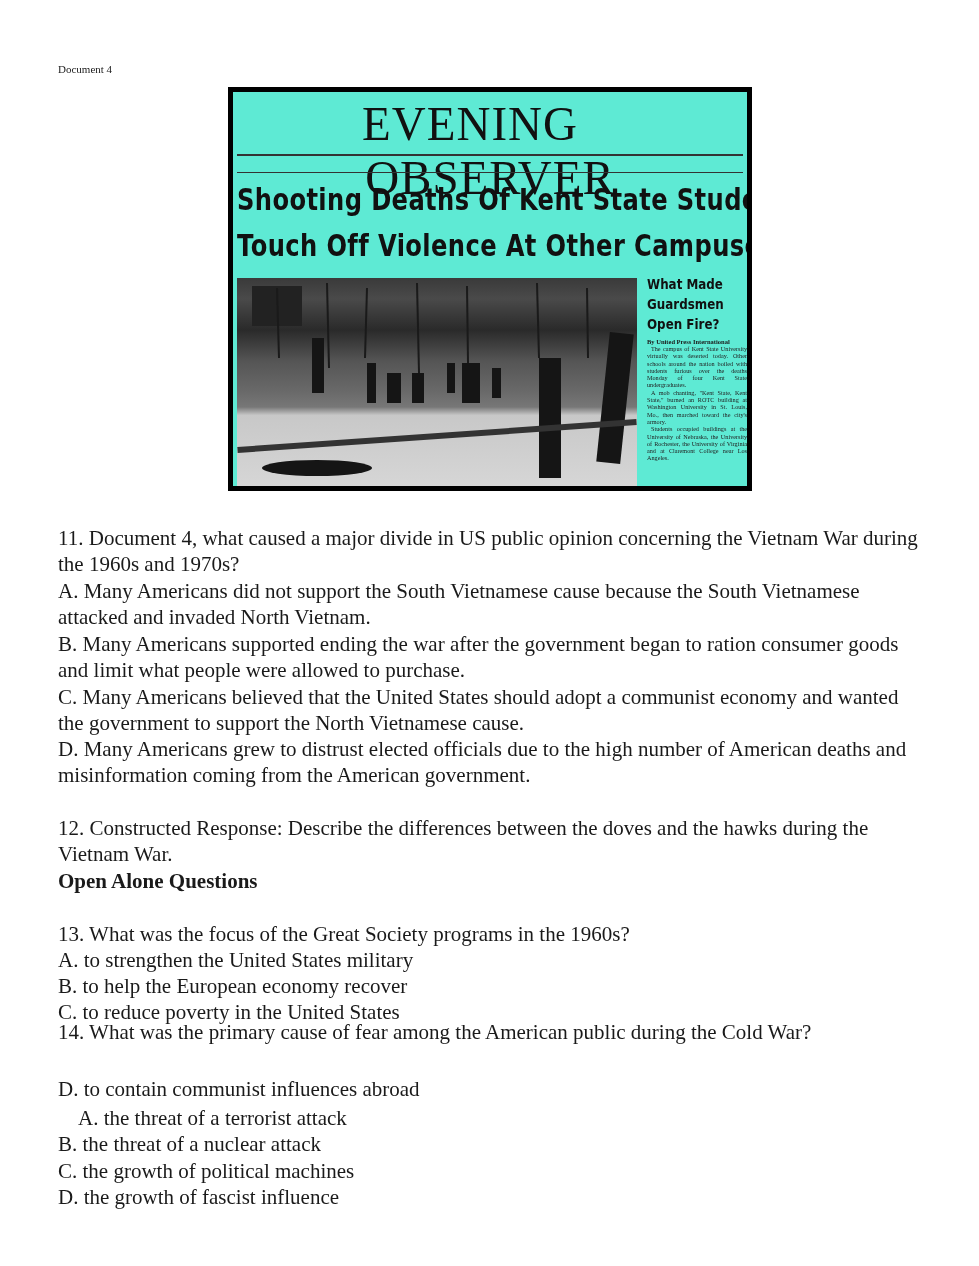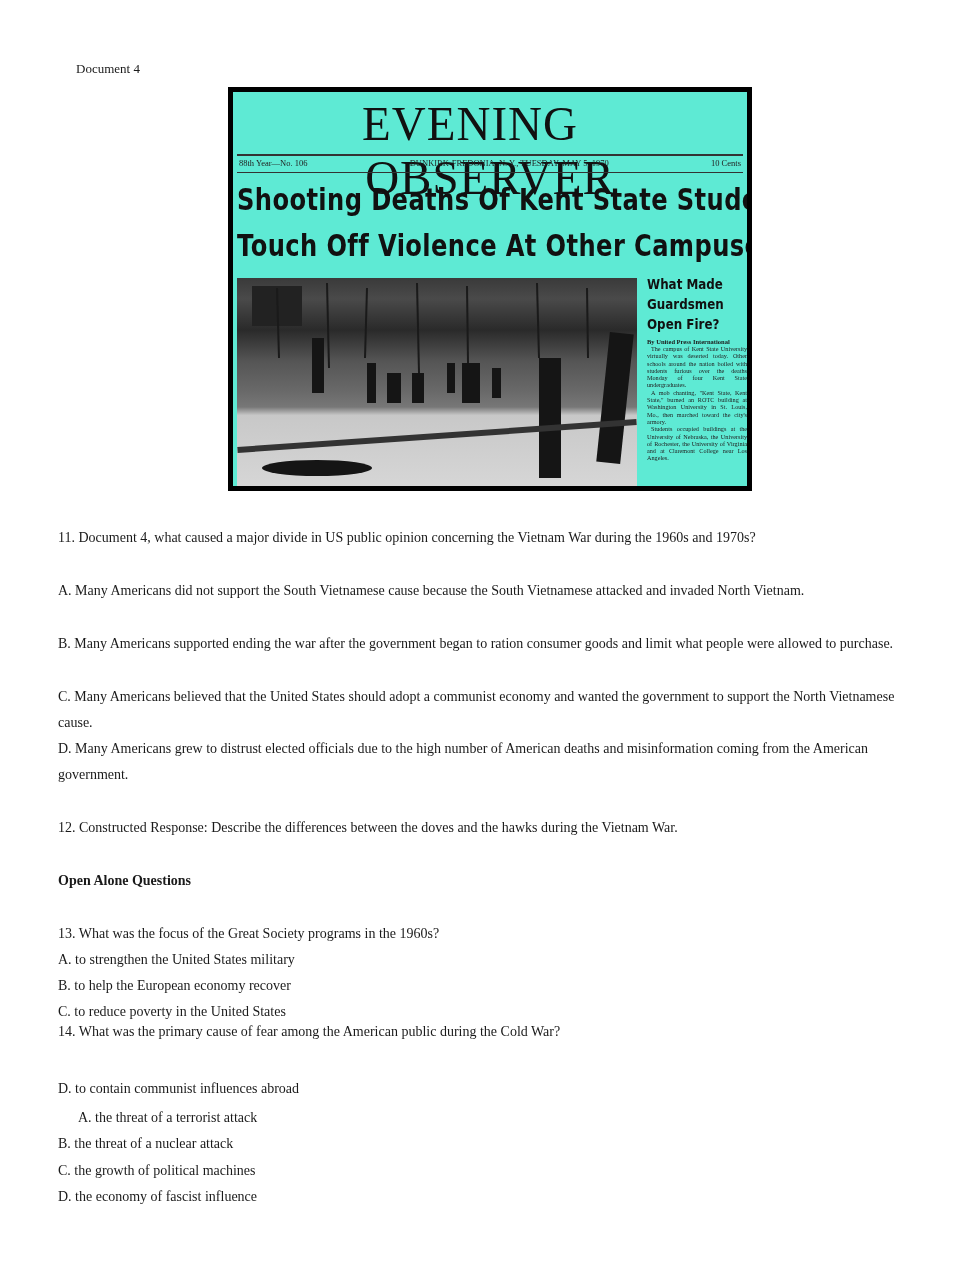--- a/index.html
+++ b/index.html
@@ -1,18 +1,18 @@
 <!DOCTYPE html>
 <html><head>
 <meta charset="utf-8">
 <style>
   html, body { margin:0; padding:0; background:#ffffff; }
   body { width:979px; height:1266px; position:relative; overflow:hidden;
          font-family:"Liberation Serif","DejaVu Serif",serif; color:#1a1a1a; }
-  .doc-label { position:absolute; left:76px; top:58px; font-size:13px; line-height:22px; }
+  .doc-label { position:absolute; left:58px; top:58px; font-size:11px; line-height:22px; }
 
   
   .clip { position:absolute; left:228px; top:87px; width:524px; height:404px;
           background:#000; box-sizing:border-box; padding:5px; }
   .clip-inner { position:relative; width:100%; height:100%; background:#5eead4; overflow:hidden; }
   .masthead { position:absolute; left:10px; top:6px; width:494px; text-align:center;
               font-family:"Liberation Serif",serif; font-size:47px; letter-spacing:1px;
               line-height:52px; color:#111; transform:scaleY(1.05); }
   .masthead .gap { display:inline-block; width:40px; }
   .rule { position:absolute; left:4px; right:4px; height:2px; background:#333; }
@@ -25,39 +25,34 @@
   .photo { position:absolute; left:4px; top:186px; width:400px; height:208px; overflow:hidden;
            background:linear-gradient(#3a3a3a 0%, #4a4a4a 10%, #2a2a2a 25%, #555 40%, #6a6a6a 55%, #777 62%, #c8c8c8 66%, #d6d6d6 100%); }
   .sidebar-col { position:absolute; left:414px; top:182px; width:100px; }
   .sidebar-head { font-family:"DejaVu Sans",sans-serif; font-weight:bold; font-size:14px;
                   line-height:20px; color:#111; transform:scaleX(0.85); transform-origin:left; }
   .sidebar-byline { font-size:6.5px; font-weight:bold; margin-top:4px; }
   .sidebar-body { font-size:6.2px; line-height:7.3px; text-align:justify; color:#222; }
   .sidebar-body p { margin:0; text-indent:4px; }
 
   
-  .q { position:absolute; left:58px; font-size:14px; line-height:26px; width:860px; }
+  .q { position:absolute; left:58px; font-size:21px; line-height:26px; width:860px; }
   .bold { font-weight:bold; }
 </style>
 </head>
 <body>
 
 <div class="doc-label">Document 4</div>
 
 <div class="clip">
   <div class="clip-inner">
     <div class="masthead">
       <span>EVENING</span><span class="gap"></span><span>OBSERVER</span>
     </div>
     <div class="rule" style="top:62px;"></div>
-    <div class="dateline">
-      <span>88th Year—No. 106</span>
-      <span>DUNKIRK-FREDONIA, N. Y., TUESDAY, MAY 5, 1970</span>
-      <span>10 Cents</span>
-    </div>
     <div class="rule" style="top:80px;height:1px;"></div>
     <div class="headline" style="top:87px;">Shooting Deaths Of Kent State Students</div>
     <div class="headline" style="top:133px;">Touch Off Violence At Other Campuses</div>
 
     <div class="photo" title="Photo of Kent State campus shooting scene with students and a body on the road">
       <svg width="400" height="208" viewBox="0 0 400 208">
         <rect x="15" y="8" width="50" height="40" fill="#222"></rect>
         <g stroke="#1a1a1a" stroke-width="2">
           <line x1="40" y1="10" x2="42" y2="80"></line>
             <line x1="90" y1="5" x2="92" y2="90"></line>
@@ -108,13 +103,13 @@
 <div class="q" style="top:921px;">13. What was the focus of the Great Society programs in the 1960s?</div>
 <div class="q" style="top:947px;">A. to strengthen the United States military</div>
 <div class="q" style="top:973px;">B. to help the European economy recover</div>
 <div class="q" style="top:999px;">C. to reduce poverty in the United States</div>
 <div class="q" style="top:1076px;">D. to contain communist influences abroad</div>
 
 <div class="q" style="top:1019px;">14. What was the primary cause of fear among the American public during the Cold War?</div>
 <div class="q" style="top:1105px;margin-left:20px;">A. the threat of a terrorist attack</div>
 <div class="q" style="top:1131px;">B. the threat of a nuclear attack</div>
 <div class="q" style="top:1158px;">C. the growth of political machines</div>
-<div class="q" style="top:1184px;">D. the economy of fascist influence</div>
+<div class="q" style="top:1184px;">D. the growth of fascist influence</div>
 
 </body></html>

